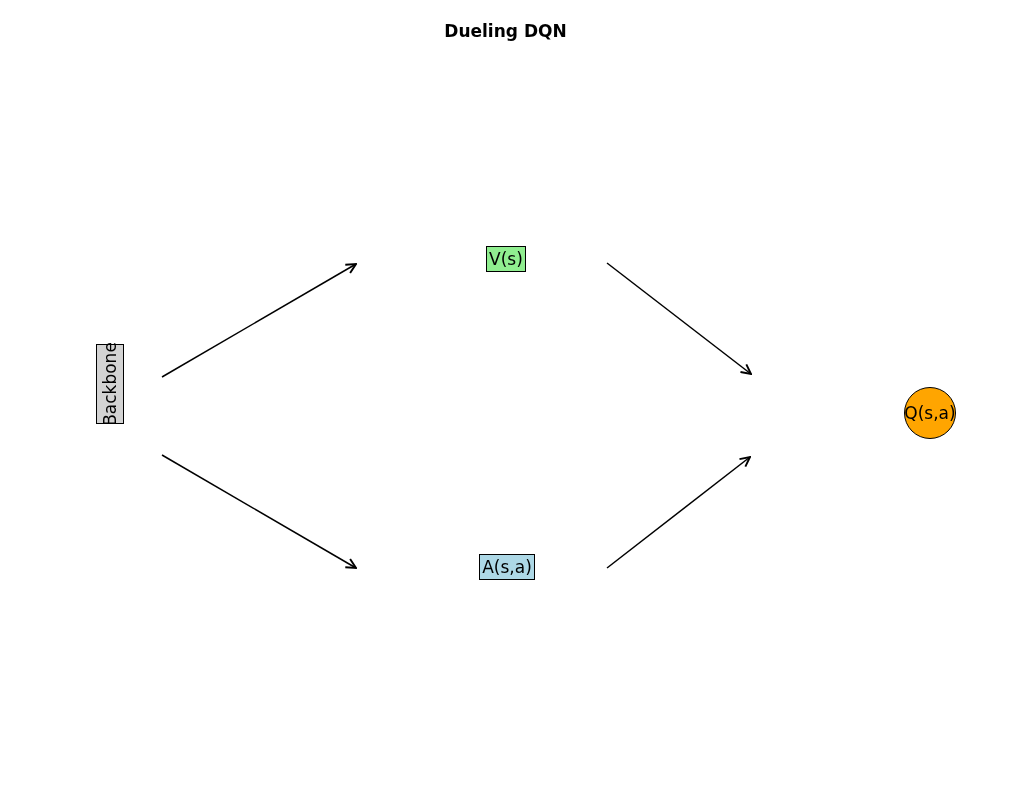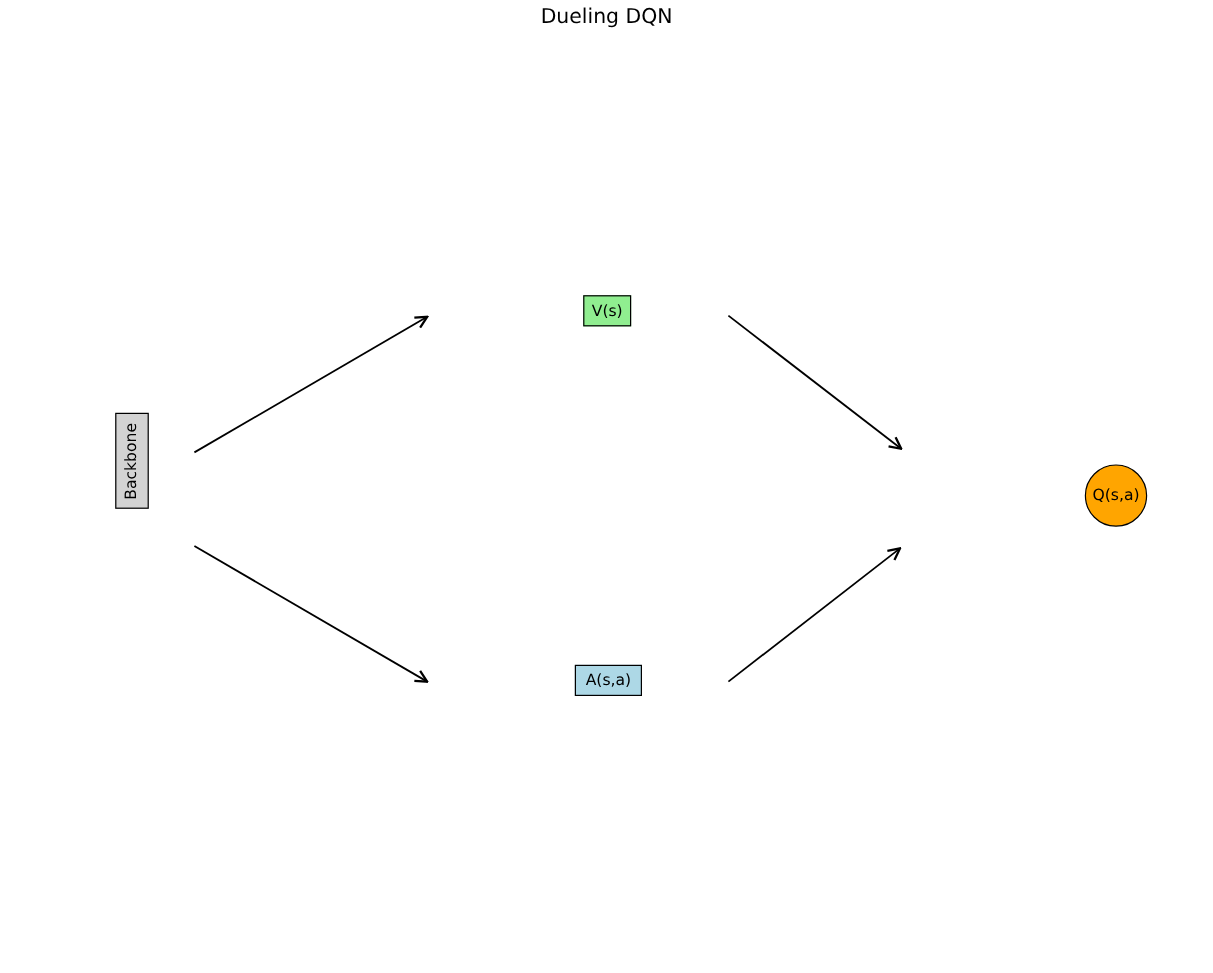--- a/index.html
+++ b/index.html
@@ -8,43 +8,43 @@
     font-family: "DejaVu Sans", "Liberation Sans", sans-serif;
   }
   .canvas {
     position: relative;
     width: 1011px;
     height: 811px;
     overflow: hidden;
   }
   .diagram-title {
     position: absolute;
-    top: 4px;
+    top: 21px;
     left: 0;
     width: 1011px;
     text-align: center;
     font-size: 17px;
-    font-weight: normal;
+    font-weight: bold;
     color: #000000;
   }
   .edges-svg {
     position: absolute;
     top: 0;
     left: 0;
     width: 1011px;
     height: 811px;
   }
   .node {
     position: absolute;
     display: flex;
     align-items: center;
     justify-content: center;
     border: 1.5px solid #000000;
     box-sizing: border-box;
-    font-size: 13px;
+    font-size: 17px;
     color: #000000;
     white-space: nowrap;
   }
   .node-backbone {
     left: 96px;
     top: 344px;
     width: 28px;
     height: 80px;
   }
   .node-backbone .vlabel {

